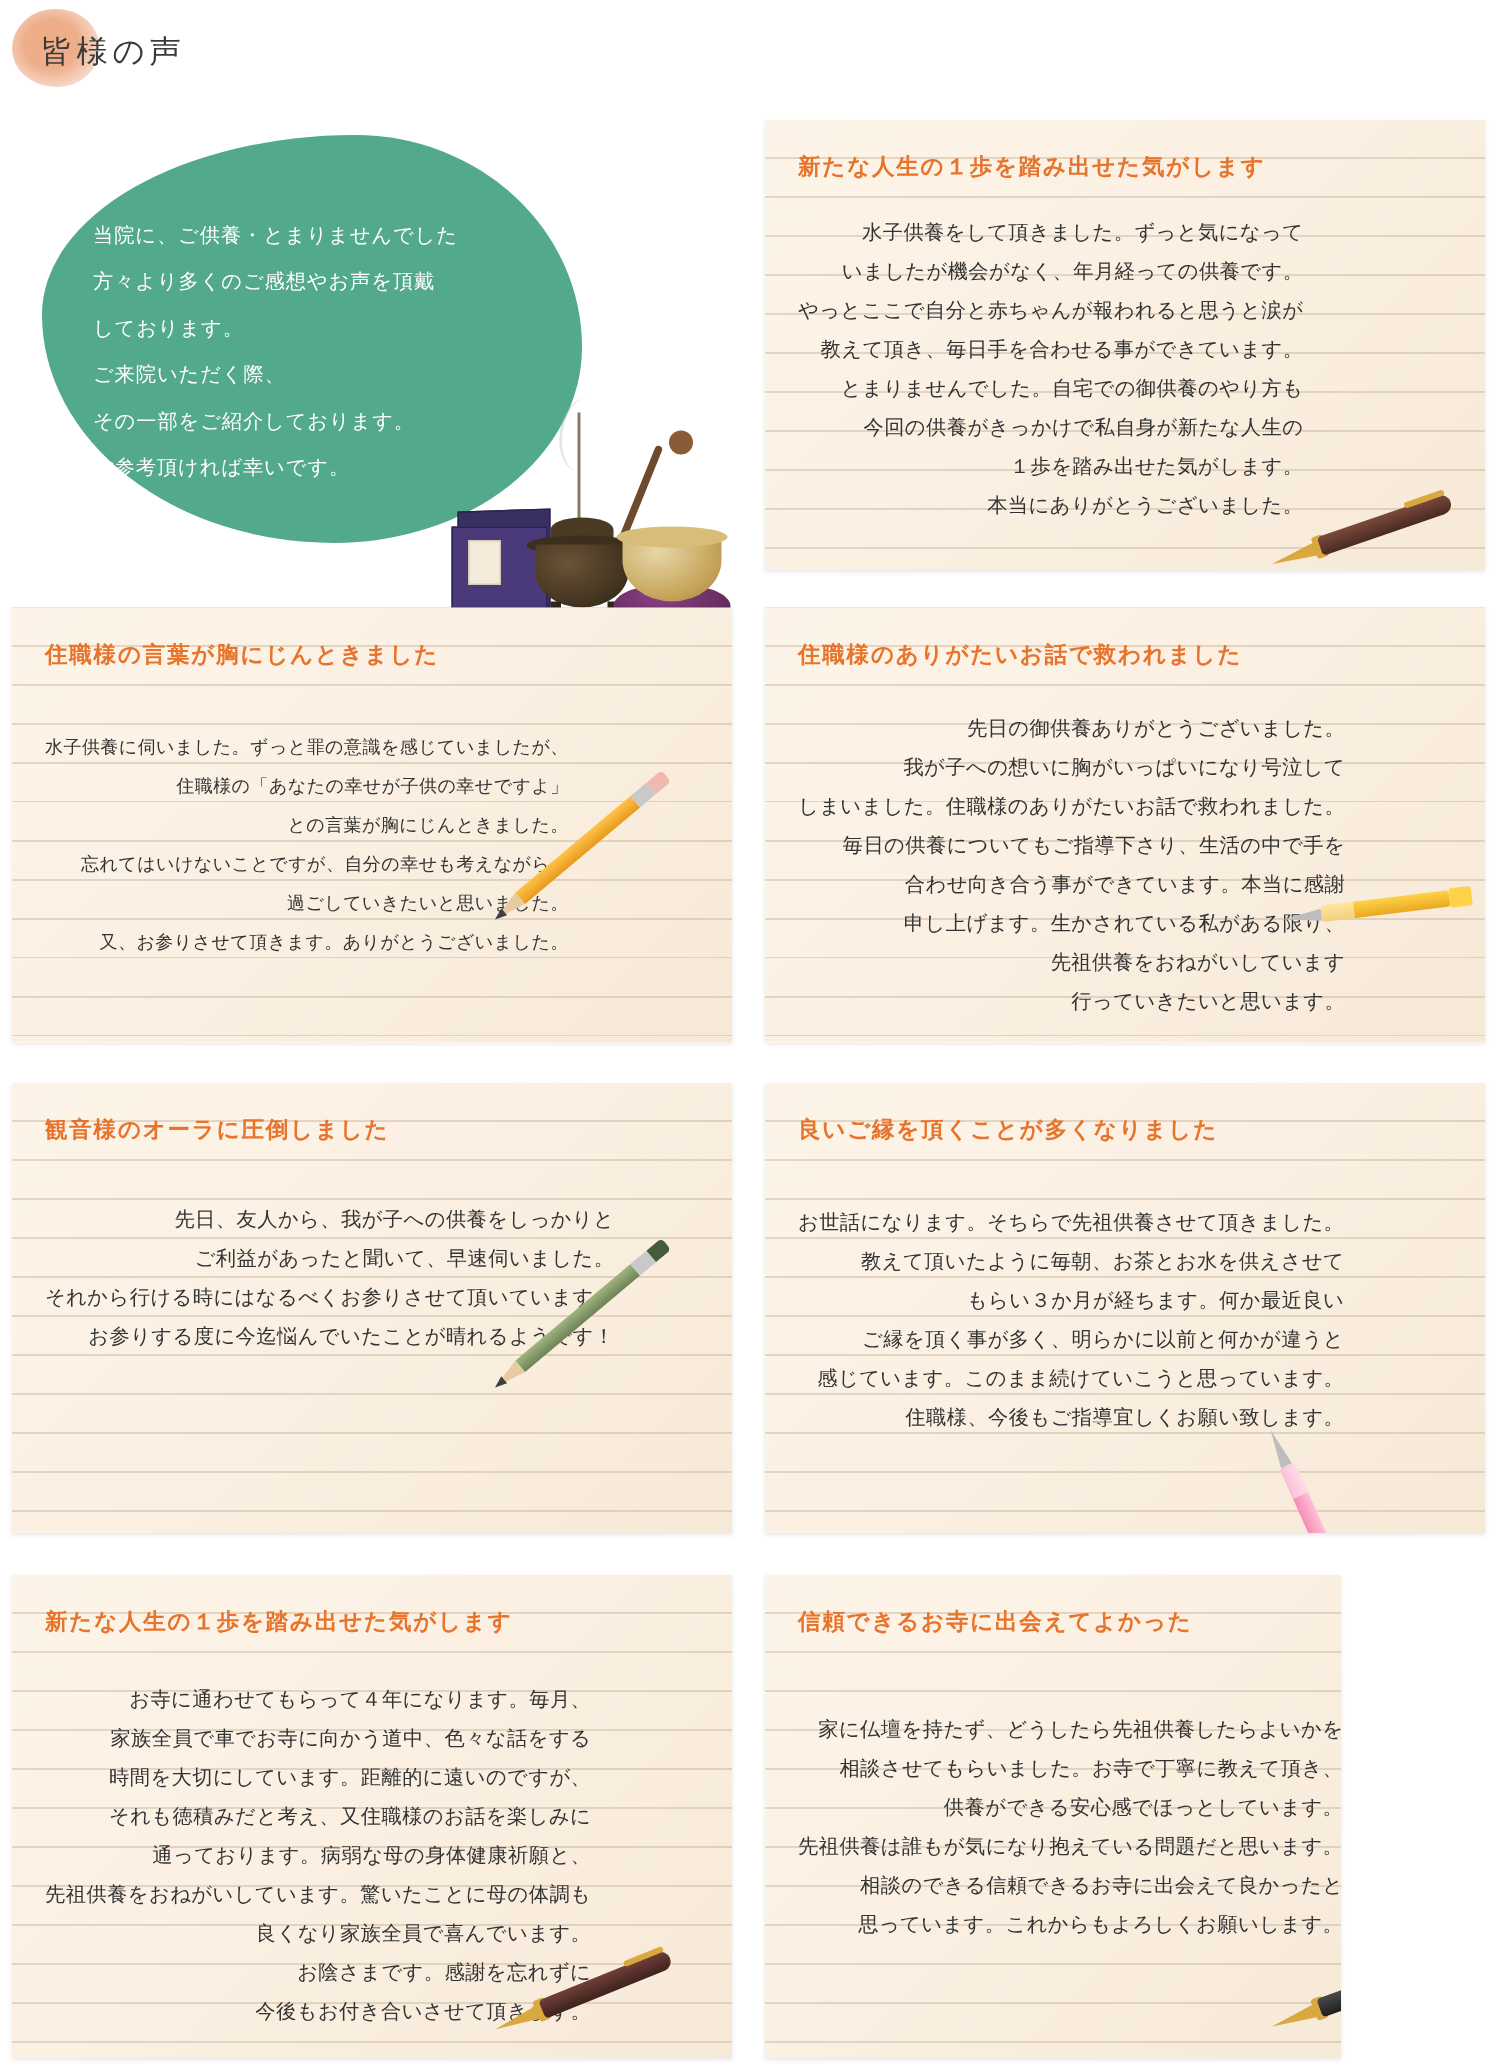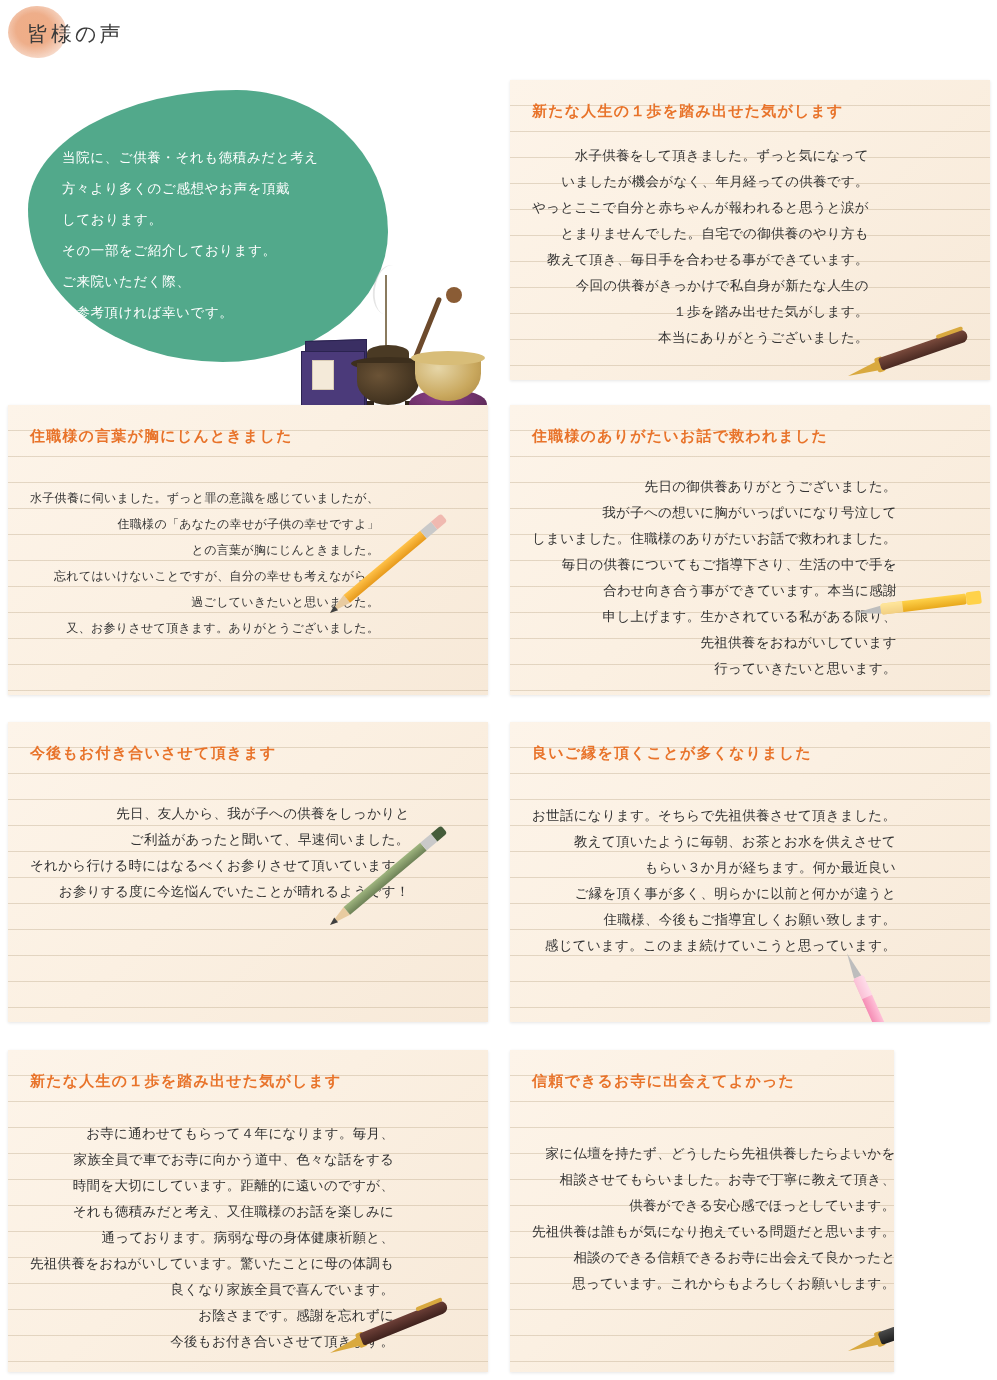--- a/index.html
+++ b/index.html
@@ -213,25 +213,25 @@
 <body>
 
 <div class="page-title-wrap">
   <div class="title-blob"></div>
   <div class="page-title">皆様の声</div>
 </div>
 
 <div class="intro-card">
   <div class="intro-blob"></div>
   <div class="intro-text">
-    <div>当院に、ご供養・それも徳積みだと考え</div>
+    <div>当院に、ご供養・とまりませんでした</div>
     <div>方々より多くのご感想やお声を頂戴</div>
     <div>しております。</div>
+    <div>ご来院いただく際、</div>
     <div>その一部をご紹介しております。</div>
-    <div>ご来院いただく際、</div>
     <div>ご参考頂ければ幸いです。</div>
   </div>
   <div class="obj-wrap">
     <div class="obj-smoke"></div>
     <div class="obj-incense"></div>
     <div class="obj-mallet-stick"></div>
     <div class="obj-mallet-head"></div>
     <div class="obj-book-back"></div>
     <div class="obj-book-front">
       <div class="obj-book-label"></div>
@@ -246,22 +246,22 @@
     <div class="obj-bowl-rim"></div>
   </div>
 </div>
 
 <div class="card" style="left:510px; top:80px; width:480px; height:300px;">
   <div class="card-title">新たな人生の１歩を踏み出せた気がします</div>
   <div class="card-body" style="top:62px;">
     <div>水子供養をして頂きました。ずっと気になって</div>
     <div>いましたが機会がなく、年月経っての供養です。</div>
     <div>やっとここで自分と赤ちゃんが報われると思うと涙が</div>
+    <div>教えて頂き、毎日手を合わせる事ができています。</div>
     <div>とまりませんでした。自宅での御供養のやり方も</div>
-    <div>教えて頂き、毎日手を合わせる事ができています。</div>
     <div>今回の供養がきっかけで私自身が新たな人生の</div>
     <div>１歩を踏み出せた気がします。</div>
     <div>本当にありがとうございました。</div>
   </div>
   <div class="deco fountain" style="left:338px; top:285px; transform: rotate(-19deg);">
     <div class="nib"></div>
     <div class="ring"></div>
     <div class="barrel" style="background: linear-gradient(to bottom, #7a4a3c, #4a2a22);"></div>
     <div class="clip"></div>
   </div>
@@ -300,21 +300,21 @@
   </div>
   <div class="deco ballpoint" style="left:345px; top:198px; transform: rotate(-7deg);">
     <div class="tip"></div>
     <div class="body" style="background: linear-gradient(to bottom, #ffd24a, #e8a81c);"></div>
     <div class="grip"></div>
     <div class="end" style="background:#ffd24a;"></div>
   </div>
 </div>
 
 <div class="card" style="left:8px; top:722px; width:480px; height:300px;">
-  <div class="card-title">今後もお付き合いさせて頂きます</div>
+  <div class="card-title">観音様のオーラに圧倒しました</div>
   <div class="card-body" style="top:78px;">
     <div>先日、友人から、我が子への供養をしっかりと</div>
     <div>ご利益があったと聞いて、早速伺いました。</div>
     <div>それから行ける時にはなるべくお参りさせて頂いています。</div>
     <div>お参りする度に今迄悩んでいたことが晴れるようです！</div>
   </div>
   <div class="deco pencil" style="left:322px; top:195px; transform: rotate(-40deg);">
     <div class="tip"></div>
     <div class="lead"></div>
     <div class="body" style="background: linear-gradient(to bottom, #9fb57f, #6e8257);"></div>
@@ -323,22 +323,22 @@
   </div>
 </div>
 
 <div class="card" style="left:510px; top:722px; width:480px; height:300px;">
   <div class="card-title">良いご縁を頂くことが多くなりました</div>
   <div class="card-body" style="top:80px;">
     <div>お世話になります。そちらで先祖供養させて頂きました。</div>
     <div>教えて頂いたように毎朝、お茶とお水を供えさせて</div>
     <div>もらい３か月が経ちます。何か最近良い</div>
     <div>ご縁を頂く事が多く、明らかに以前と何かが違うと</div>
+    <div>感じています。このまま続けていこうと思っています。</div>
     <div>住職様、今後もご指導宜しくお願い致します。</div>
-    <div>感じています。このまま続けていこうと思っています。</div>
   </div>
   <div class="deco ballpoint" style="left:338px; top:222px; transform: rotate(66deg);">
     <div class="tip"></div>
     <div class="body" style="background: linear-gradient(to bottom, #ffc0d8, #f58cb4);"></div>
     <div class="grip"></div>
 
   </div>
 </div>
 
 <div class="card" style="left:8px; top:1050px; width:480px; height:322px;">

